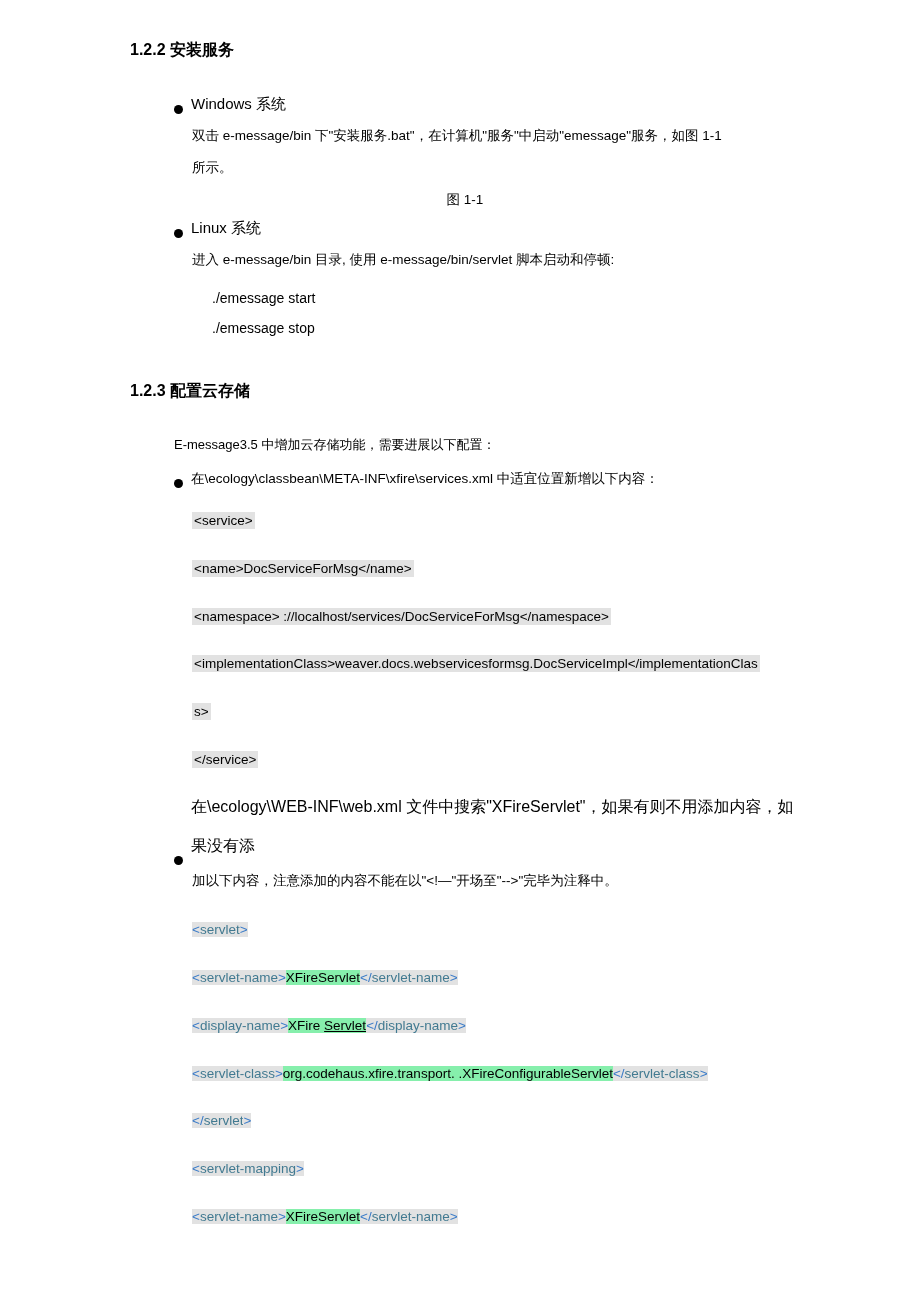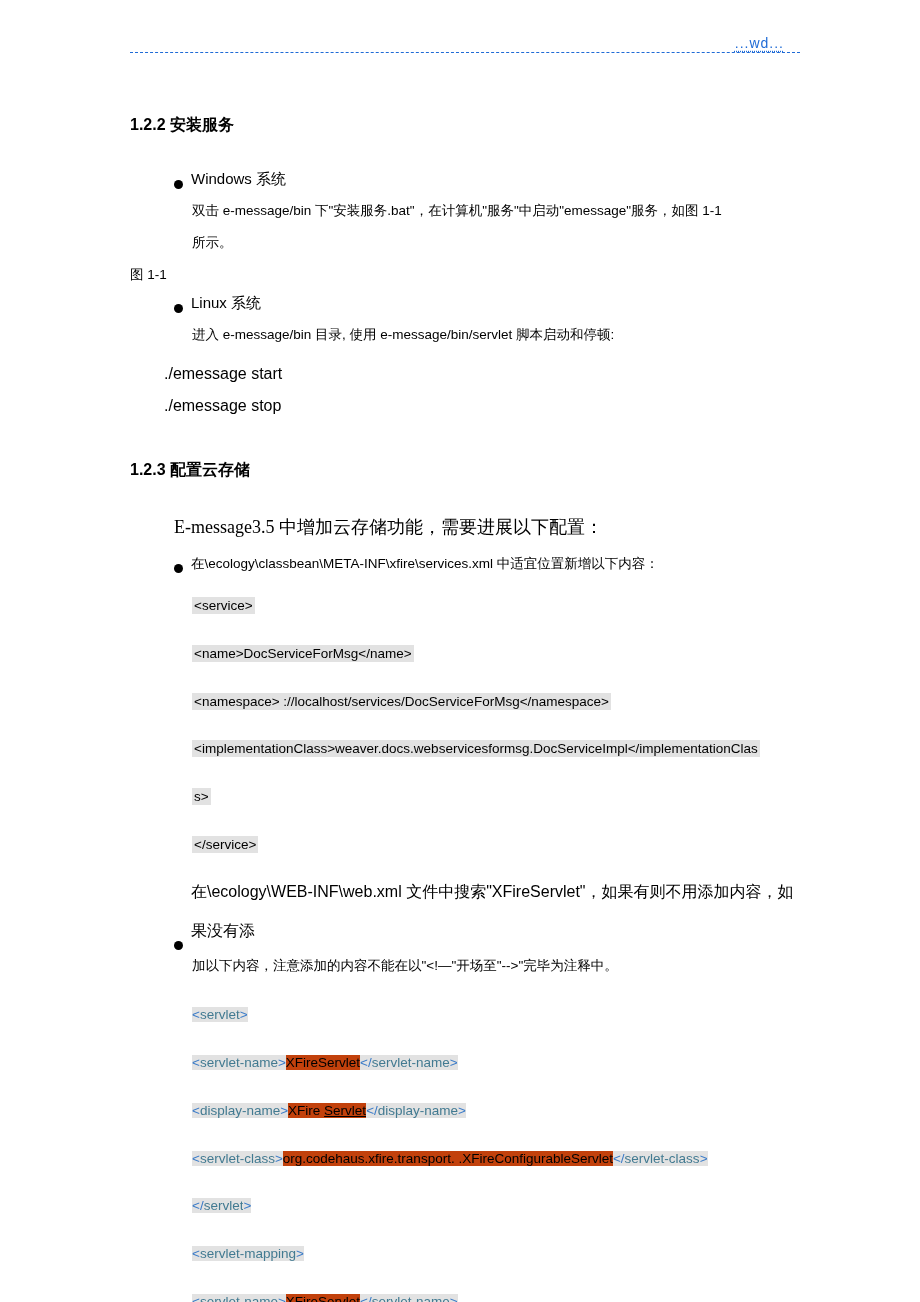--- a/index.html
+++ b/index.html
@@ -61,64 +61,60 @@
     font-weight: 400;
   }
   .sub-para {
     margin-left: 62px;
     font-size: 13.5px;
     line-height: 2.4;
     margin-top: 6px;
     margin-bottom: 4px;
   }
   .fig-caption {
+    text-align: center;
     font-size: 13.5px;
     margin: 6px 0 10px 0;
   }
   .cmd {
-    margin-left: 34px;
-    font-size: 16px;
+    margin-left: 82px;
+    font-size: 14px;
     margin-top: 14px;
   }
   .intro {
     margin-left: 44px;
-    font-size: 18px;
+    font-size: 13px;
     margin-bottom: 16px;
-    font-family: Liberation Serif, serif;
   }
   .code-line {
     margin-left: 62px;
     font-size: 13.5px;
     margin-top: 6px;
     margin-bottom: 6px;
     line-height: 2.2;
   }
   .hl {
     background: #e2e2e2;
     padding: 1px 2px;
   }
   .tag-ang  { background: #e2e2e2; color:#3a7bc8; }
   .tag-name { background: #e2e2e2; color:#427a91; }
-  .txt      { background: #c2410c; color:#000; }
+  .txt      { background: #86efac; color:#000; }
   .underline { text-decoration: underline; }
   .mono { font-family: Arial, sans-serif; }
   .narrow-space { letter-spacing: 0; }
   .gap-lg { margin-top: 18px; }
   .gap-sm { margin-top: 6px; }
   .para-text { font-size:13.5px; line-height:2.4; }
 </style>
 </head>
 <body>
 
 <div class="page">
 
-  <div class="hdr">
-    <div class="hdr-line"></div>
-    <span class="hdr-text">...wd...</span>
-  </div>
 
   <div class="section">
     <div class="h2">1.2.2 安装服务</div>
 
     <div class="bullet-row">
       <span class="bullet-dot"></span>
       <span class="bullet-title">Windows 系统</span>
     </div>
     <div class="sub-para">
       <span>双击 e-message/bin 下"安装服务.bat"，在计算机"服务"中启动"emessage"服务，如图 1-1</span><br>

